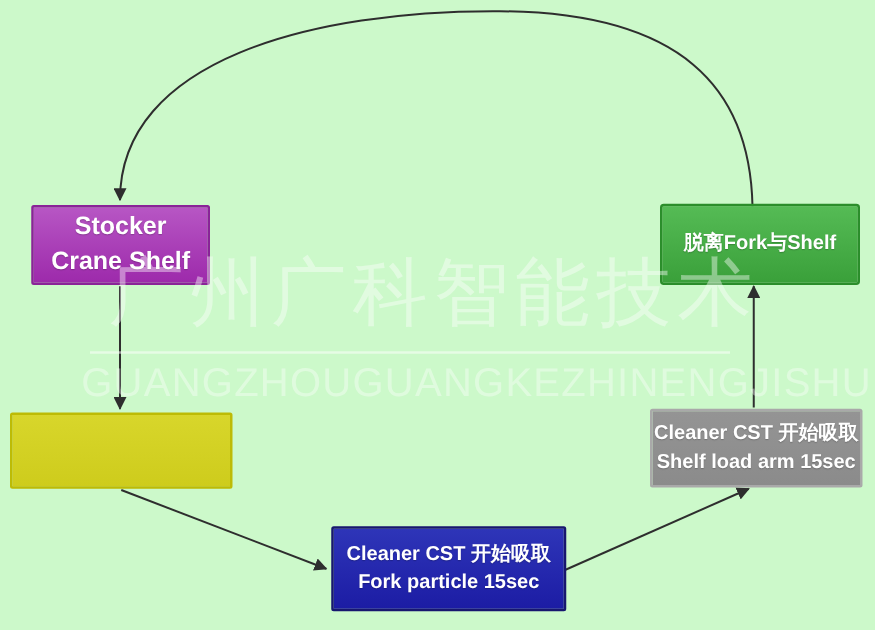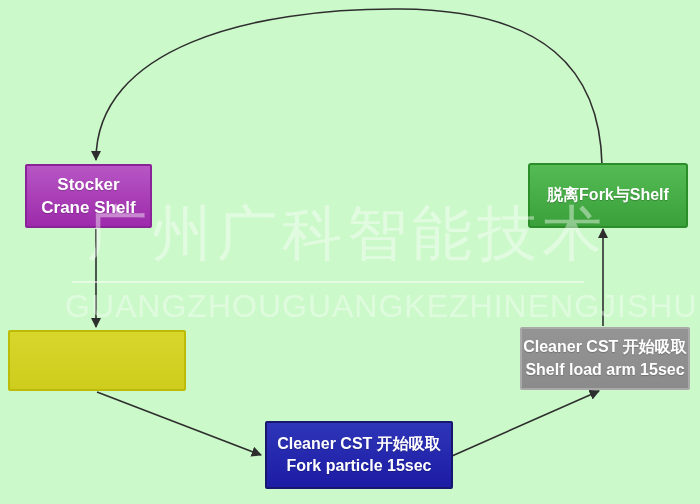--- a/index.html
+++ b/index.html
@@ -40,21 +40,21 @@
     flex-direction: column;
     align-items: center;
     justify-content: center;
     text-align: center;
     color: #ffffff;
     font-weight: bold;
     line-height: 1.38;
     z-index: 2;
     text-shadow: 0 1px 1px rgba(0,0,0,0.22);
   }
-  .node-stocker        { left: 25px;  top: 164px; width: 127px; height: 64px; font-size: 17px; }
+  .node-stocker        { left: 25px;  top: 164px; width: 143px; height: 64px; font-size: 20px; }
   .node-sensor         { left: 8px;   top: 330px; width: 178px; height: 61px; font-size: 15px; }
   .node-fork-particle  { left: 265px; top: 421px; width: 188px; height: 68px; font-size: 16px; }
   .node-shelf-load     { left: 520px; top: 327px; width: 170px; height: 63px; font-size: 16px; }
   .node-release        { left: 528px; top: 163px; width: 160px; height: 65px; font-size: 16px; border-radius: 3px; }
 
   
   .wm-cjk {
     position: absolute;
     left: 63px; top: 202px;
     font-size: 60px;

